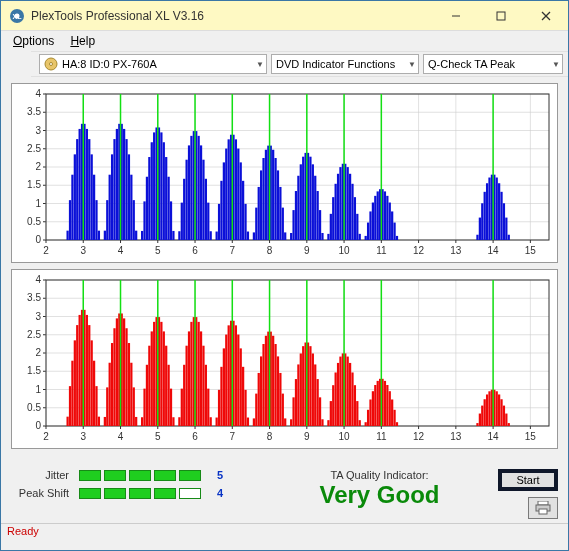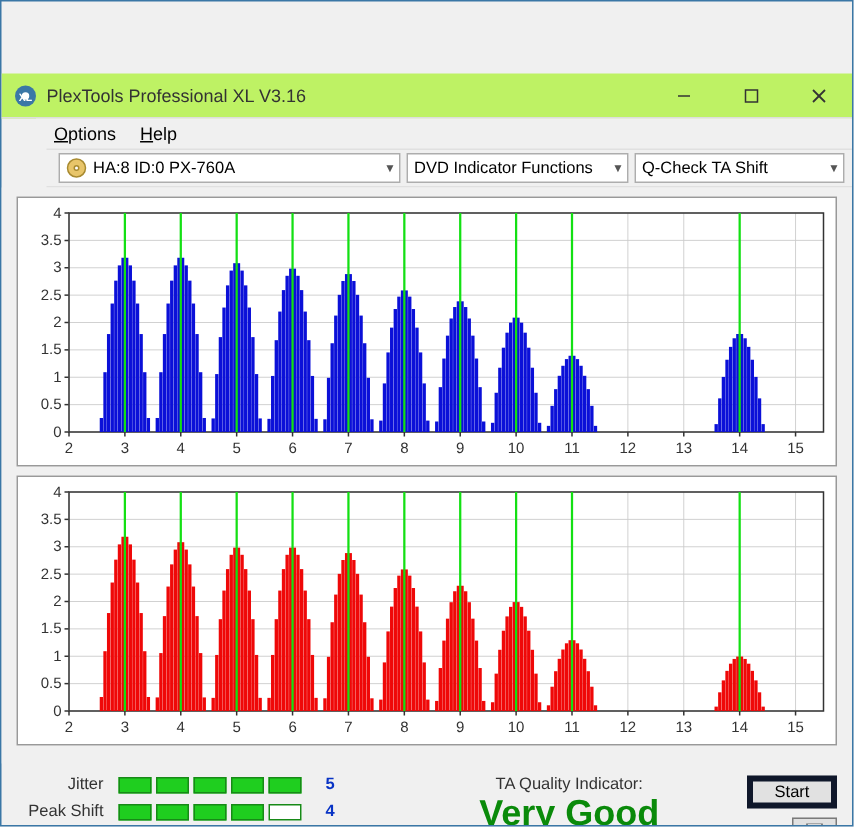--- a/index.html
+++ b/index.html
@@ -1,25 +1,25 @@
 <!DOCTYPE html>
 <html><head>
 <meta charset="utf-8">
 <style>
   * { box-sizing: border-box; margin: 0; padding: 0; font-family: "Segoe UI", Tahoma, sans-serif; }
   body { width: 569px; height: 551px; background: #f0f0f0; overflow: hidden; border: 1px solid #3a77a6; }
   
-  .titlebar { height: 30px; background: #bef264; display: flex; align-items: center; padding: 0 0 0 8px; border-bottom: 1px solid #ddd; margin-top: 48px; }
+  .titlebar { height: 30px; background: #fef9c3; display: flex; align-items: center; padding: 0 0 0 8px; border-bottom: 1px solid #ddd; }
   .titlebar .icon { width: 16px; height: 16px; margin-right: 6px; }
   .titlebar .title { font-size: 12px; color: #333; flex: 1; }
   .win-btns { display: flex; height: 100%; }
   .win-btn { width: 45px; height: 100%; display: flex; align-items: center; justify-content: center; font-size: 13px; color: #333; }
   .win-btn.close { color: #333; }
   
-  .menubar { height: 20px; background: #f0f0f0; display: flex; align-items: center; padding: 0 6px; font-size: 12px; gap: 4px; margin-left: 23px; }
+  .menubar { height: 20px; background: #f0f0f0; display: flex; align-items: center; padding: 0 6px; font-size: 12px; gap: 4px; }
   .menubar .menu-item { padding: 2px 6px; }
   .menubar .menu-item span.ul { text-decoration: underline; }
   
   .toolbar { height: 26px; background: #f0f0f0; display: flex; align-items: center; padding: 2px 8px; gap: 4px; border-top: 1px solid #e0e0e0; border-bottom: 1px solid #e0e0e0; margin-left: 30px; }
   .combo { height: 20px; background: #fff; border: 1px solid #adadad; font-size: 11px; display: flex; align-items: center; padding: 0 4px; position: relative; }
   .combo .arrow { position: absolute; right: 2px; top: 50%; transform: translateY(-50%); font-size: 8px; color: #555; }
   .combo.device { flex: 0 0 228px; }
   .combo.func { flex: 0 0 148px; }
   .combo.test { flex: 0 0 140px; }
   .disc-icon { width: 14px; height: 14px; margin-right: 4px; }
@@ -90,21 +90,21 @@
         <circle cx="7" cy="7" r="1.5" fill="#fff" stroke="#a88a30"></circle>
       </svg>
     <span>HA:8 ID:0   PX-760A</span>
     <span class="arrow">▼</span>
   </div>
   <div class="combo func">
     <span>DVD Indicator Functions</span>
     <span class="arrow">▼</span>
   </div>
   <div class="combo test">
-    <span>Q-Check TA Shift</span>
+    <span>Q-Check TA Peak</span>
     <span class="arrow">▼</span>
   </div>
 </div>
 
 <div class="main">
   <div class="chart" id="chart0"><svg width="545" height="178" viewBox="0 0 545 178">
         <line x1="34" y1="156" x2="537" y2="156" stroke="#ccc" stroke-width="0.6"></line>
         <text x="29" y="159" font-size="10" text-anchor="end" fill="#333">0</text>
         <line x1="31" y1="156" x2="34" y2="156" stroke="#333"></line>
         <line x1="34" y1="137.75" x2="537" y2="137.75" stroke="#ccc" stroke-width="0.6"></line>

